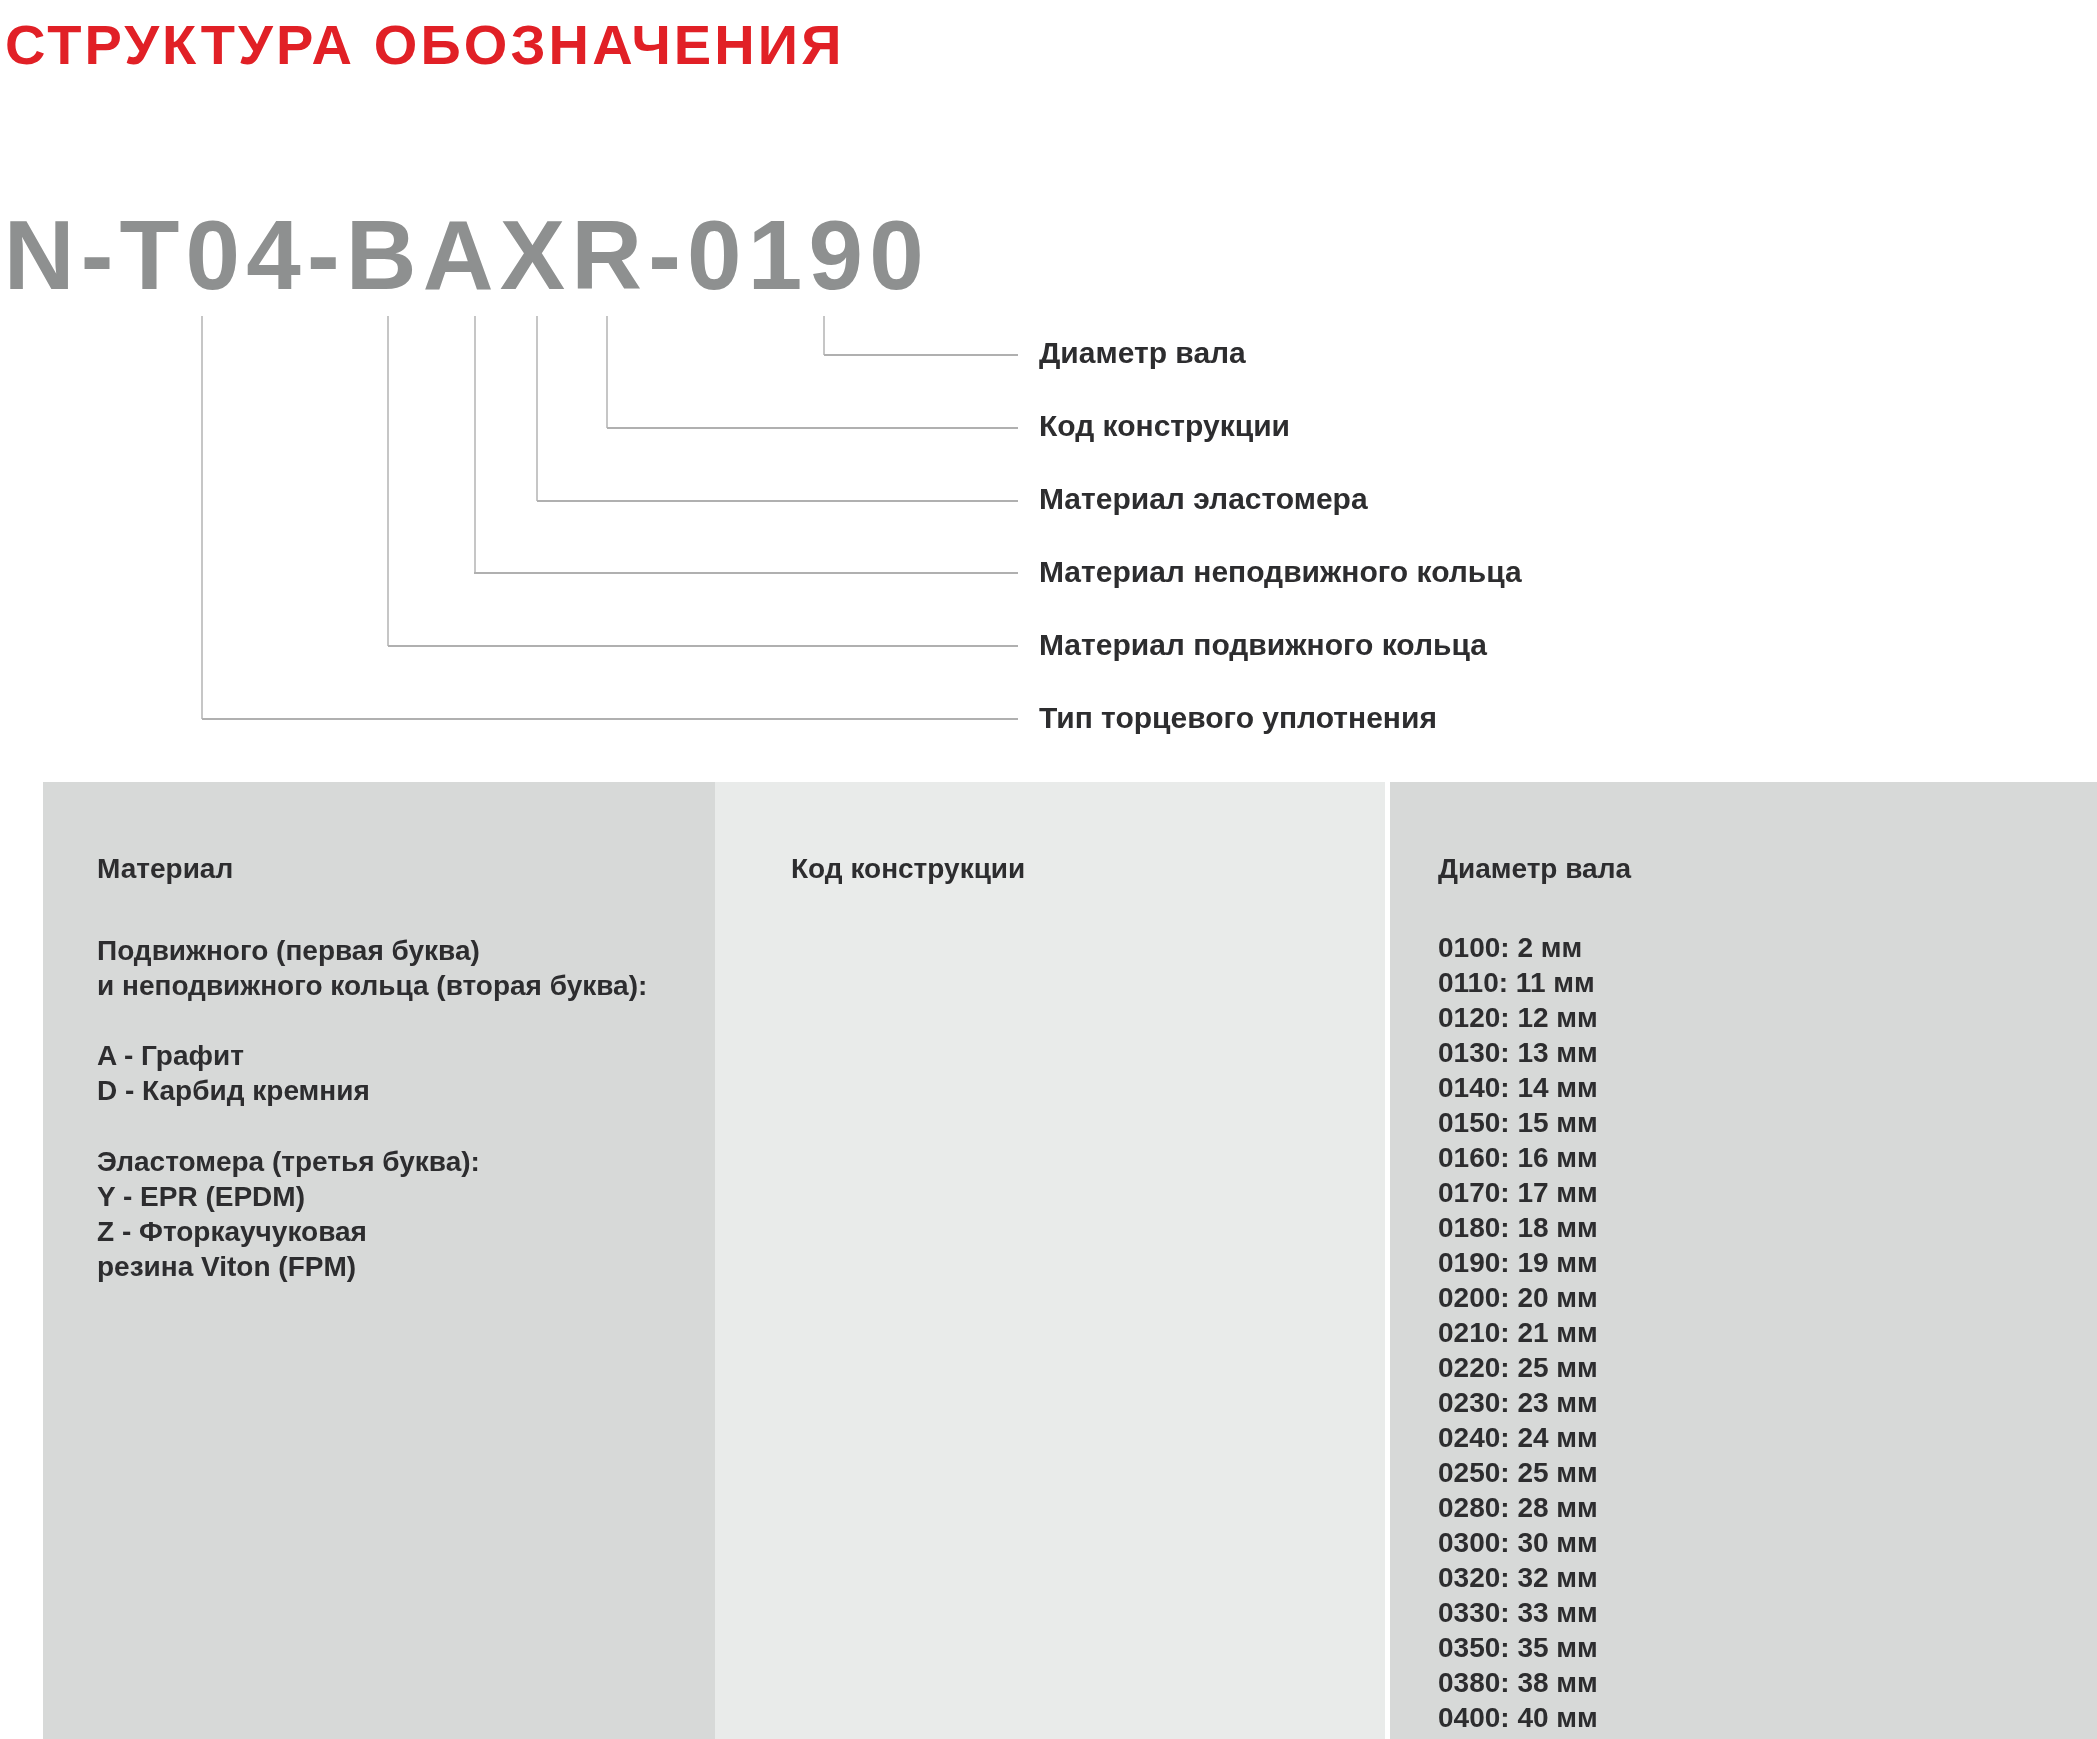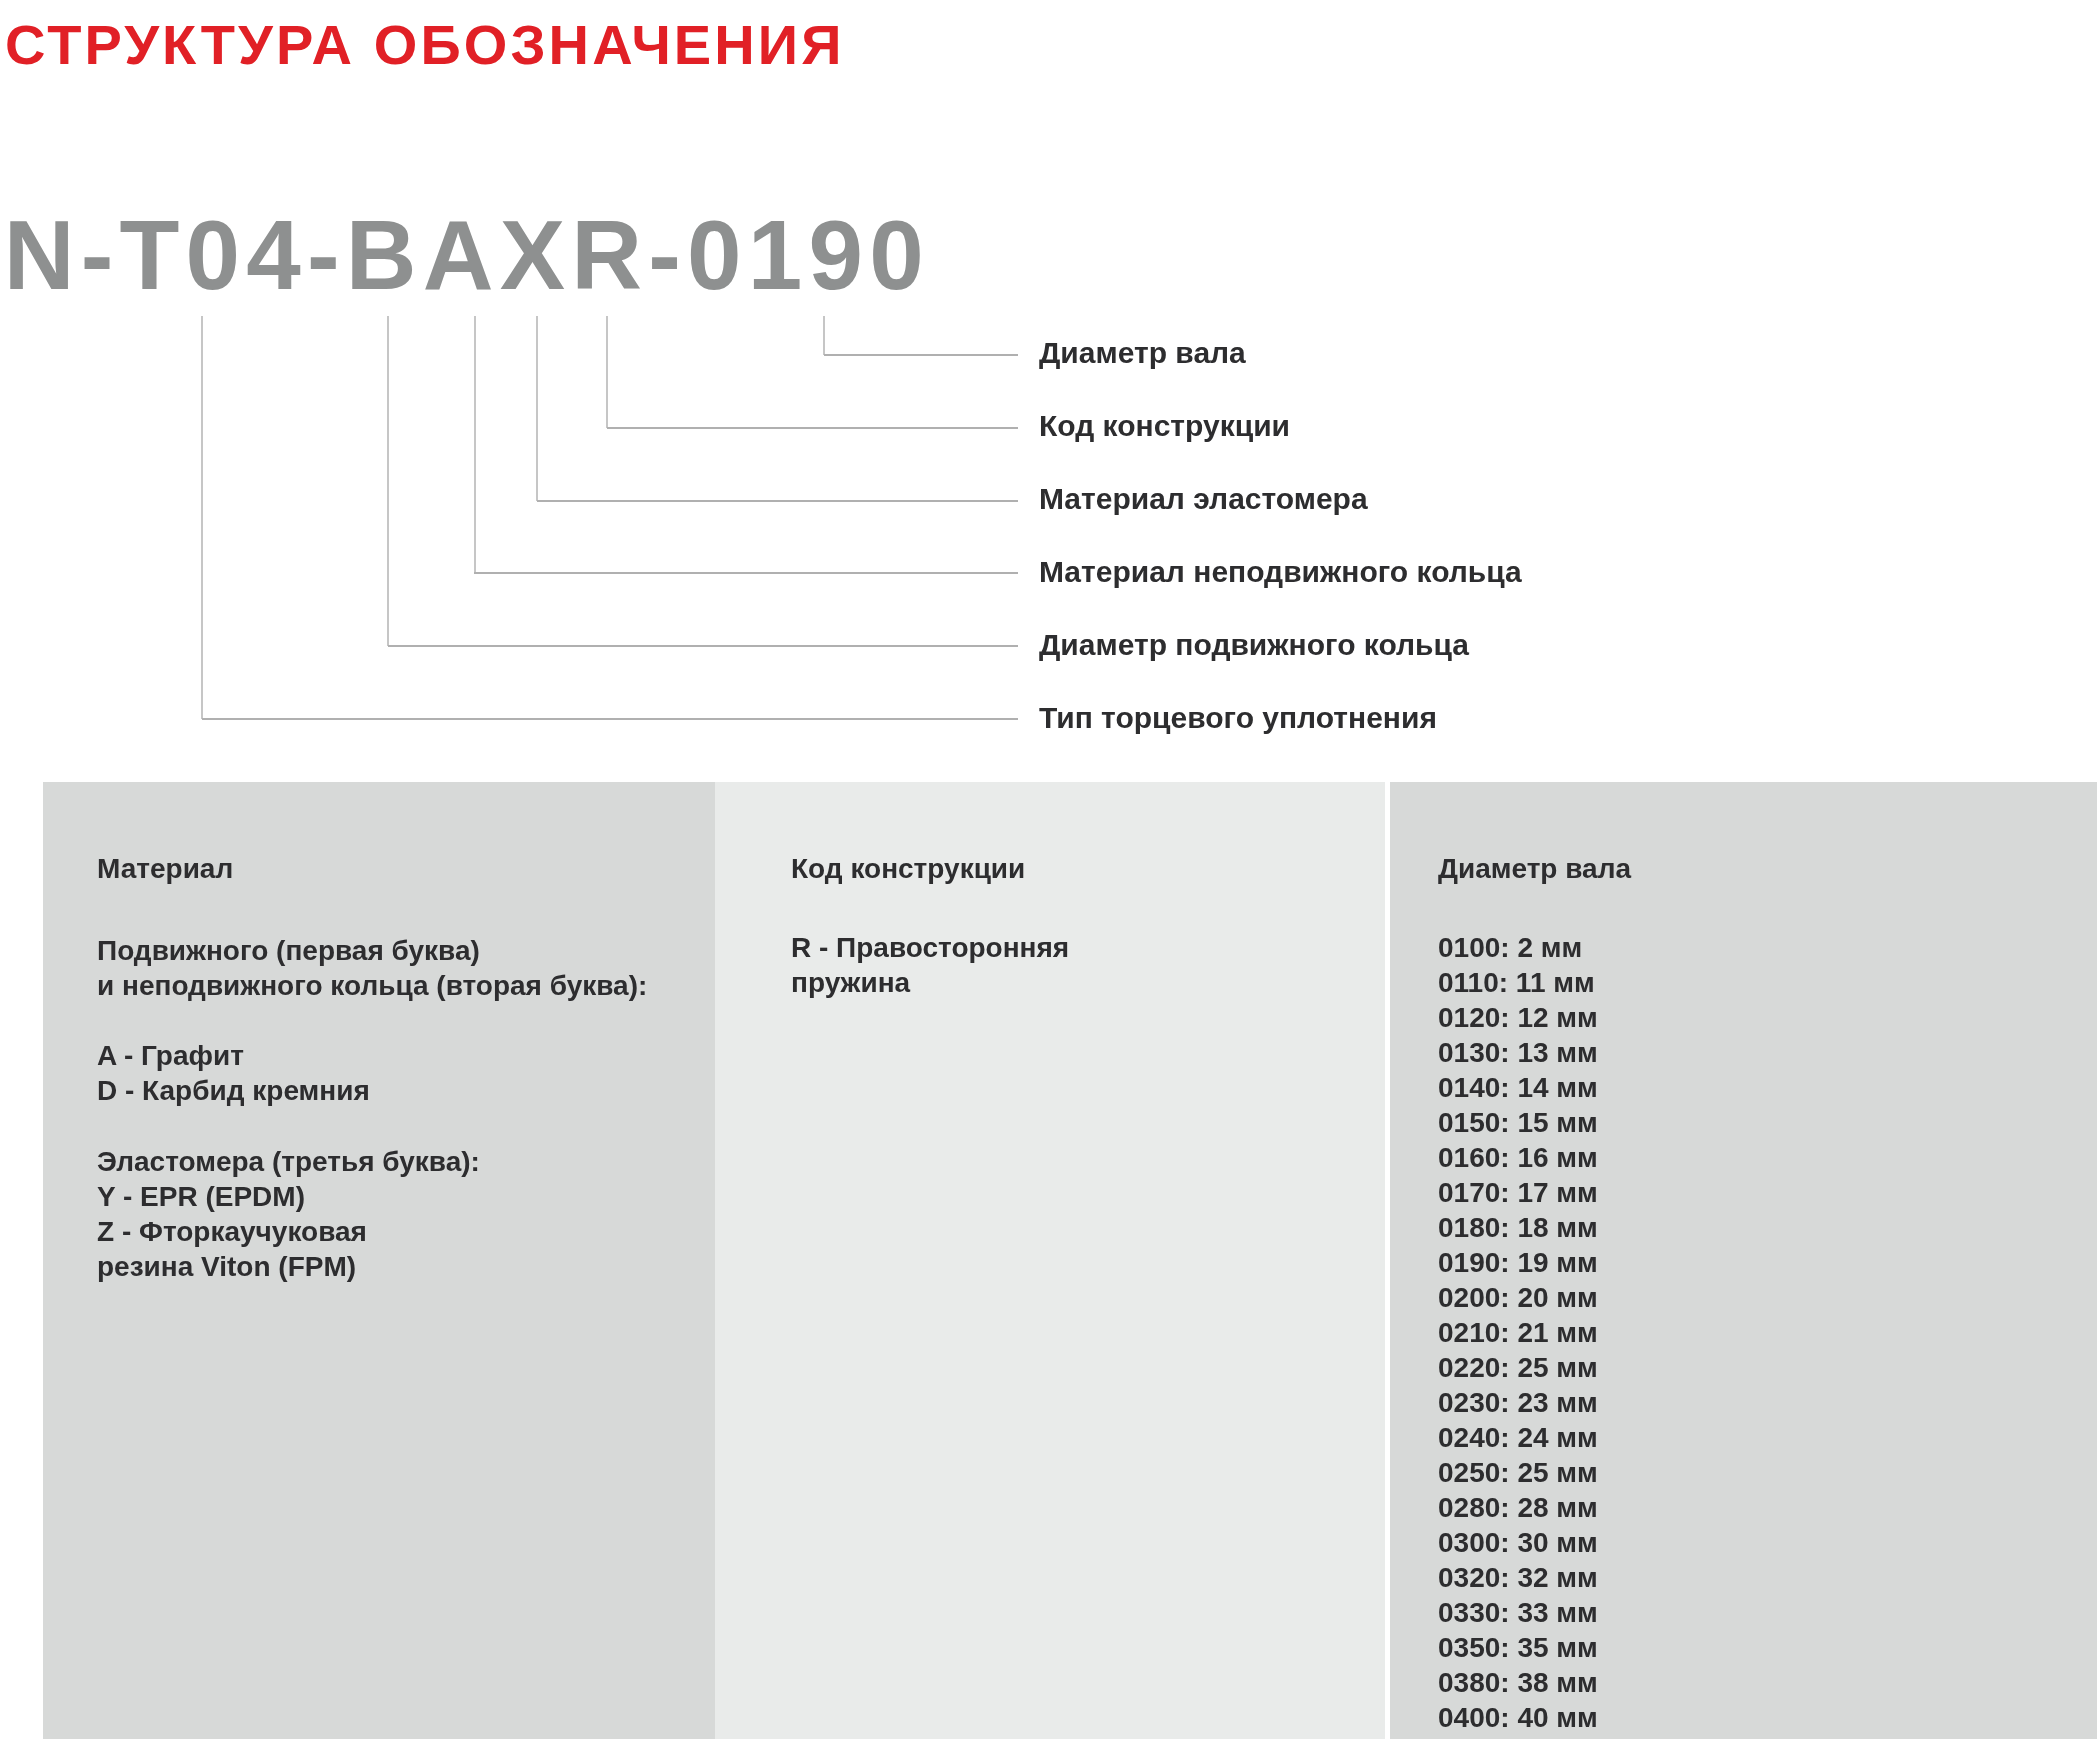--- a/index.html
+++ b/index.html
@@ -71,21 +71,21 @@
       <div class="hline" style="left: 607px; top: 403px; width: 411px;"></div>
       <div class="callout-label" style="top: 387px;">Код конструкции</div>
       <div class="vline" style="left: 536px; top: 292px; height: 185px;"></div>
       <div class="hline" style="left: 537px; top: 476px; width: 481px;"></div>
       <div class="callout-label" style="top: 460px;">Материал эластомера</div>
       <div class="vline" style="left: 474px; top: 292px; height: 258px;"></div>
       <div class="hline" style="left: 474px; top: 548px; width: 544px;"></div>
       <div class="callout-label" style="top: 533px;">Материал неподвижного кольца</div>
       <div class="vline" style="left: 387px; top: 292px; height: 330px;"></div>
       <div class="hline" style="left: 388px; top: 621px; width: 630px;"></div>
-      <div class="callout-label" style="top: 606px;">Диаметр подвижного кольца</div>
+      <div class="callout-label" style="top: 606px;">Материал подвижного кольца</div>
       <div class="vline" style="left: 201px; top: 292px; height: 403px;"></div>
       <div class="hline" style="left: 202px; top: 694px; width: 816px;"></div>
       <div class="callout-label" style="top: 679px;">Тип торцевого уплотнения</div>
     </div>
   <div id="columns">
       <div class="col dark" style="left: 43px; width: 666px;">
         <div class="col-header" style="left: 54px;">Материал</div>
         <div class="group" style="left: 54px; top: 256px;">
           <div>A - Графит</div>
           <div>D - Карбид кремния</div>
@@ -96,24 +96,20 @@
         </div>
         <div class="group" style="left: 54px; top: 362px;">
           <div>Эластомера (третья буква):</div>
           <div>Y - EPR (EPDM)</div>
           <div>Z - Фторкаучуковая</div>
           <div>резина Viton (FPM)</div>
         </div>
       </div>
       <div class="col light" style="left: 715px; width: 670px;">
         <div class="col-header" style="left: 76px;">Код конструкции</div>
-        <div class="group" style="left: 76px; top: 148px;">
-          <div>R - Правосторонняя</div>
-          <div>пружина</div>
-        </div>
       </div>
       <div class="col dark" style="left: 1390px; width: 676px;">
         <div class="col-header" style="left: 48px;">Диаметр вала</div>
         <div class="group" style="left: 48px; top: 148px;">
           <div>0100: 2 мм</div>
           <div>0110: 11 мм</div>
           <div>0120: 12 мм</div>
           <div>0130: 13 мм</div>
           <div>0140: 14 мм</div>
           <div>0150: 15 мм</div>

